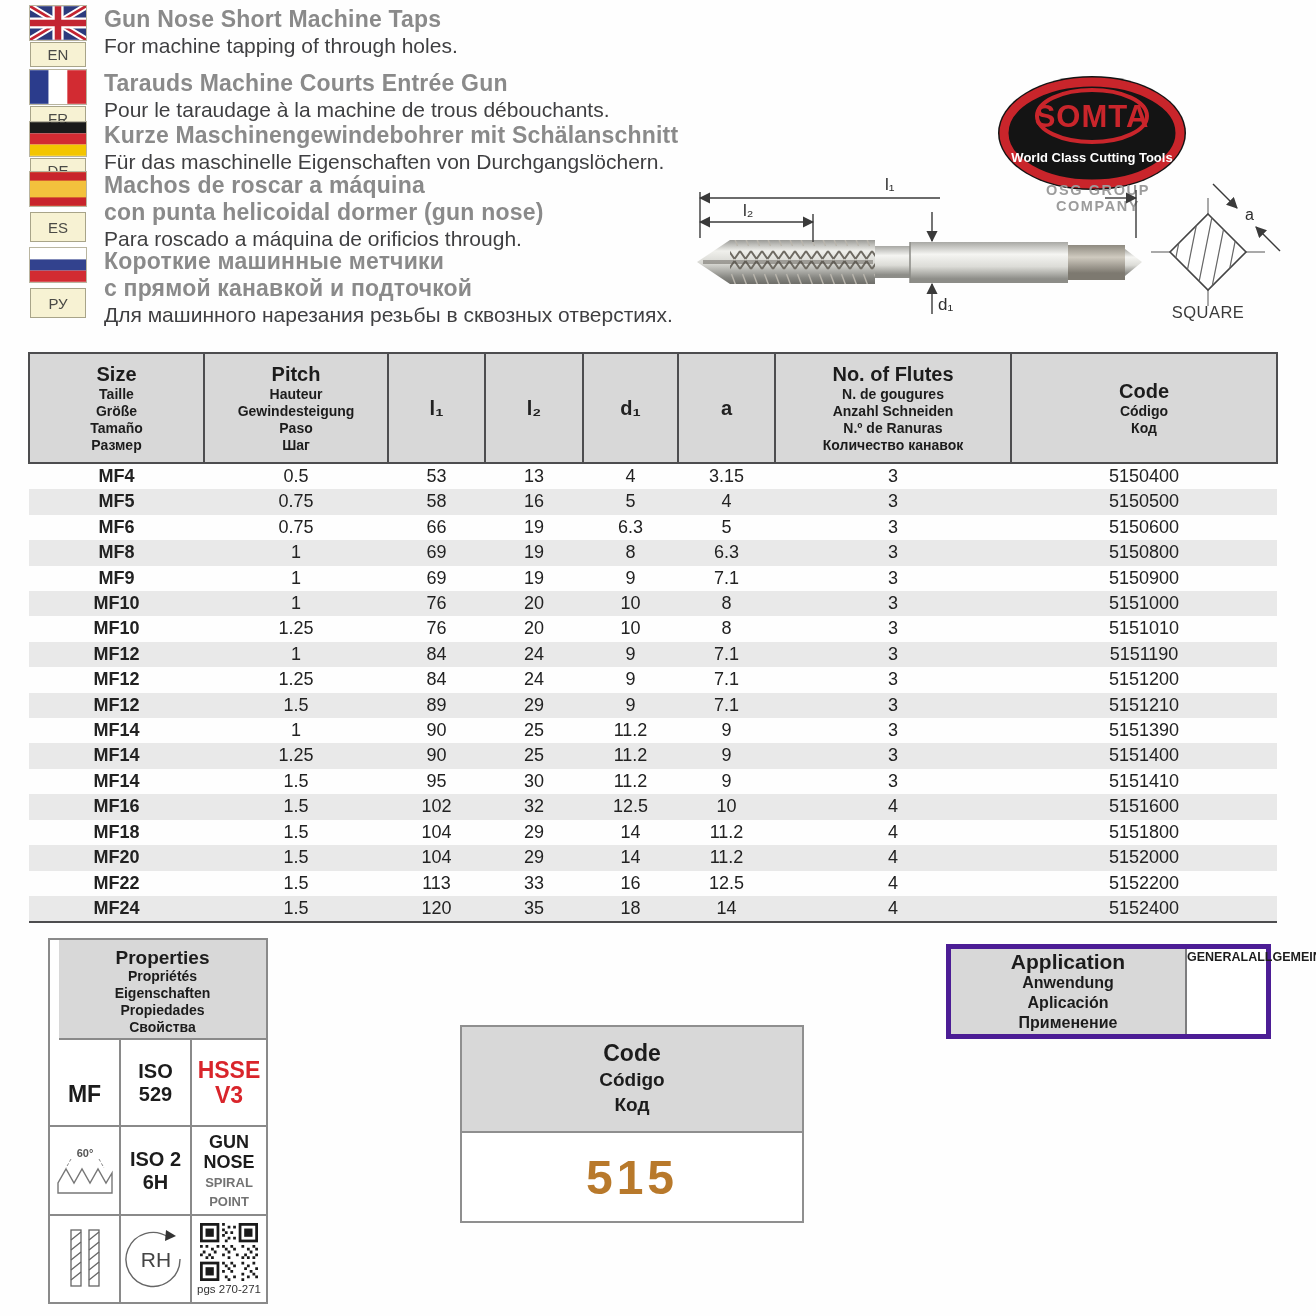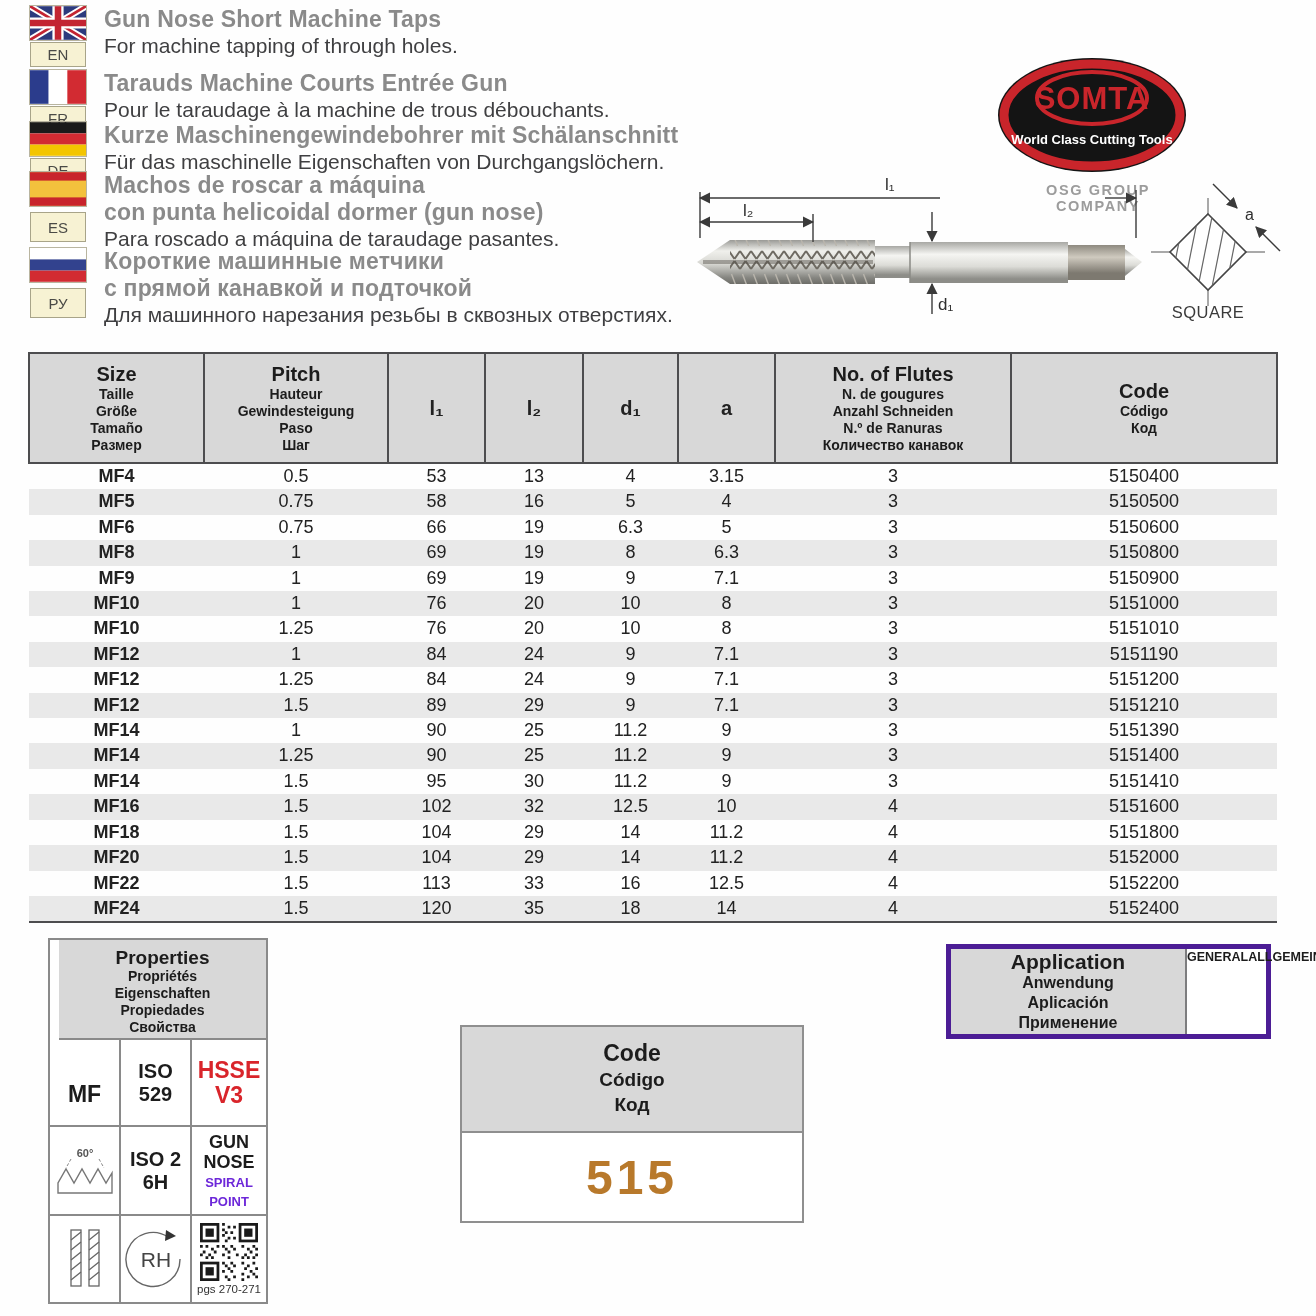--- a/index.html
+++ b/index.html
@@ -17,21 +17,21 @@
   .flag { width:56px; height:34px; display:block; outline:1px solid #b9b5a0; }
   .lang-tag {
     margin-top:2px; height:25px; line-height:24px; text-align:center;
     background:#f7f2d3; border:1px solid #a8a489; font-size:15px; color:#4a4a46;
   }
   .lang-text { margin-left:18px; }
   .lang-title { font-size:23px; font-weight:bold; color:#8a8a8a; line-height:27px; letter-spacing:0.2px; }
   .lang-desc  { font-size:21px; color:#3f3f41; line-height:26px; }
 
   
-  .logo-wrap { position:absolute; left:996px; top:56px; width:192px; height:118px; }
+  .logo-wrap { position:absolute; left:996px; top:74px; width:192px; height:118px; }
   .osg { position:absolute; left:1008px; top:182px; width:180px; text-align:center;
          font-size:14.5px; font-weight:600; letter-spacing:1.6px; color:#9c9c9c; }
 
   
   .drawing { position:absolute; left:685px; top:172px; width:615px; height:175px; }
 
   
   table.specs { position:absolute; left:28px; top:352px; width:1248px; border-collapse:collapse; table-layout:fixed; }
   table.specs th {
     background:#d8d8d8; border:2px solid #4d4d4f; vertical-align:middle;
@@ -57,21 +57,21 @@
   .props-sub   { font-size:14px; font-weight:bold; color:#1c1c1c; line-height:17px; }
   .props-grid { display:grid; grid-template-columns:71px 71px 1fr; grid-template-rows:87px 89px 1fr; height:262px; }
   .props-cell { border-right:2px solid #8a8a8a; border-bottom:2px solid #8a8a8a;
                 display:flex; flex-direction:column; align-items:center; justify-content:center; text-align:center; }
   .props-cell:nth-child(3n) { border-right:none; }
   .props-cell:nth-child(n+7) { border-bottom:none; }
   .t-mf   { font-size:23px; font-weight:bold; color:#1c1c1c;margin-top:24px; }
   .t-iso  { font-size:20px; font-weight:bold; color:#1c1c1c; line-height:23px; }
   .t-hsse { font-size:23px; font-weight:bold; color:#d9252b; line-height:25px; }
   .t-gun  { font-size:18px; font-weight:bold; color:#1c1c1c; line-height:20px; }
-  .t-spiral { font-size:13px; font-weight:bold; color:#6d28d9; line-height:15px; margin-top:3px; }
+  .t-spiral { font-size:13px; font-weight:bold; color:#737373; line-height:15px; margin-top:3px; }
   .qr-caption { font-size:11.5px; color:#333; margin-top:2px; }
 
   
   .codebox { position:absolute; left:460px; top:1025px; width:344px; height:198px;
              border:2px solid #8f8f8f; background:#fff; }
   .codebox-head { height:106px; background:#d8d8d8; border-bottom:2px solid #8f8f8f;
                   text-align:center; padding-top:12px; }
   .codebox-l1 { font-size:23px; font-weight:bold; color:#1c1c1c; line-height:28px; }
   .codebox-l2 { font-size:19px; font-weight:bold; color:#1c1c1c; line-height:25px; }
   .codebox-val { height:88px; display:flex; align-items:center; justify-content:center;
@@ -144,21 +144,21 @@
     <svg class="flag" viewBox="0 0 60 36">
       <rect width="60" height="36" fill="#f3c13d"></rect>
         <rect width="60" height="9" fill="#c8242c"></rect>
         <rect y="27" width="60" height="9" fill="#c8242c"></rect>
     </svg>
     <div class="lang-tag" style="margin-top:6px;height:30px;line-height:29px">ES</div>
   </div>
   <div class="lang-text">
     <div class="lang-title">Machos de roscar a máquina</div>
     <div class="lang-title">con punta helicoidal dormer (gun nose)</div>
-    <div class="lang-desc">Para roscado a máquina de taraudage pasantes.</div>
+    <div class="lang-desc">Para roscado a máquina de orificios through.</div>
   </div>
 </div>
 
 <div class="lang-block" style="top:248px">
   <div class="flag-col">
     <svg class="flag" viewBox="0 0 60 36">
       <rect width="60" height="12" fill="#fff"></rect>
         <rect y="12" width="60" height="12" fill="#32428e"></rect>
         <rect y="24" width="60" height="12" fill="#d22b32"></rect>
     </svg>

